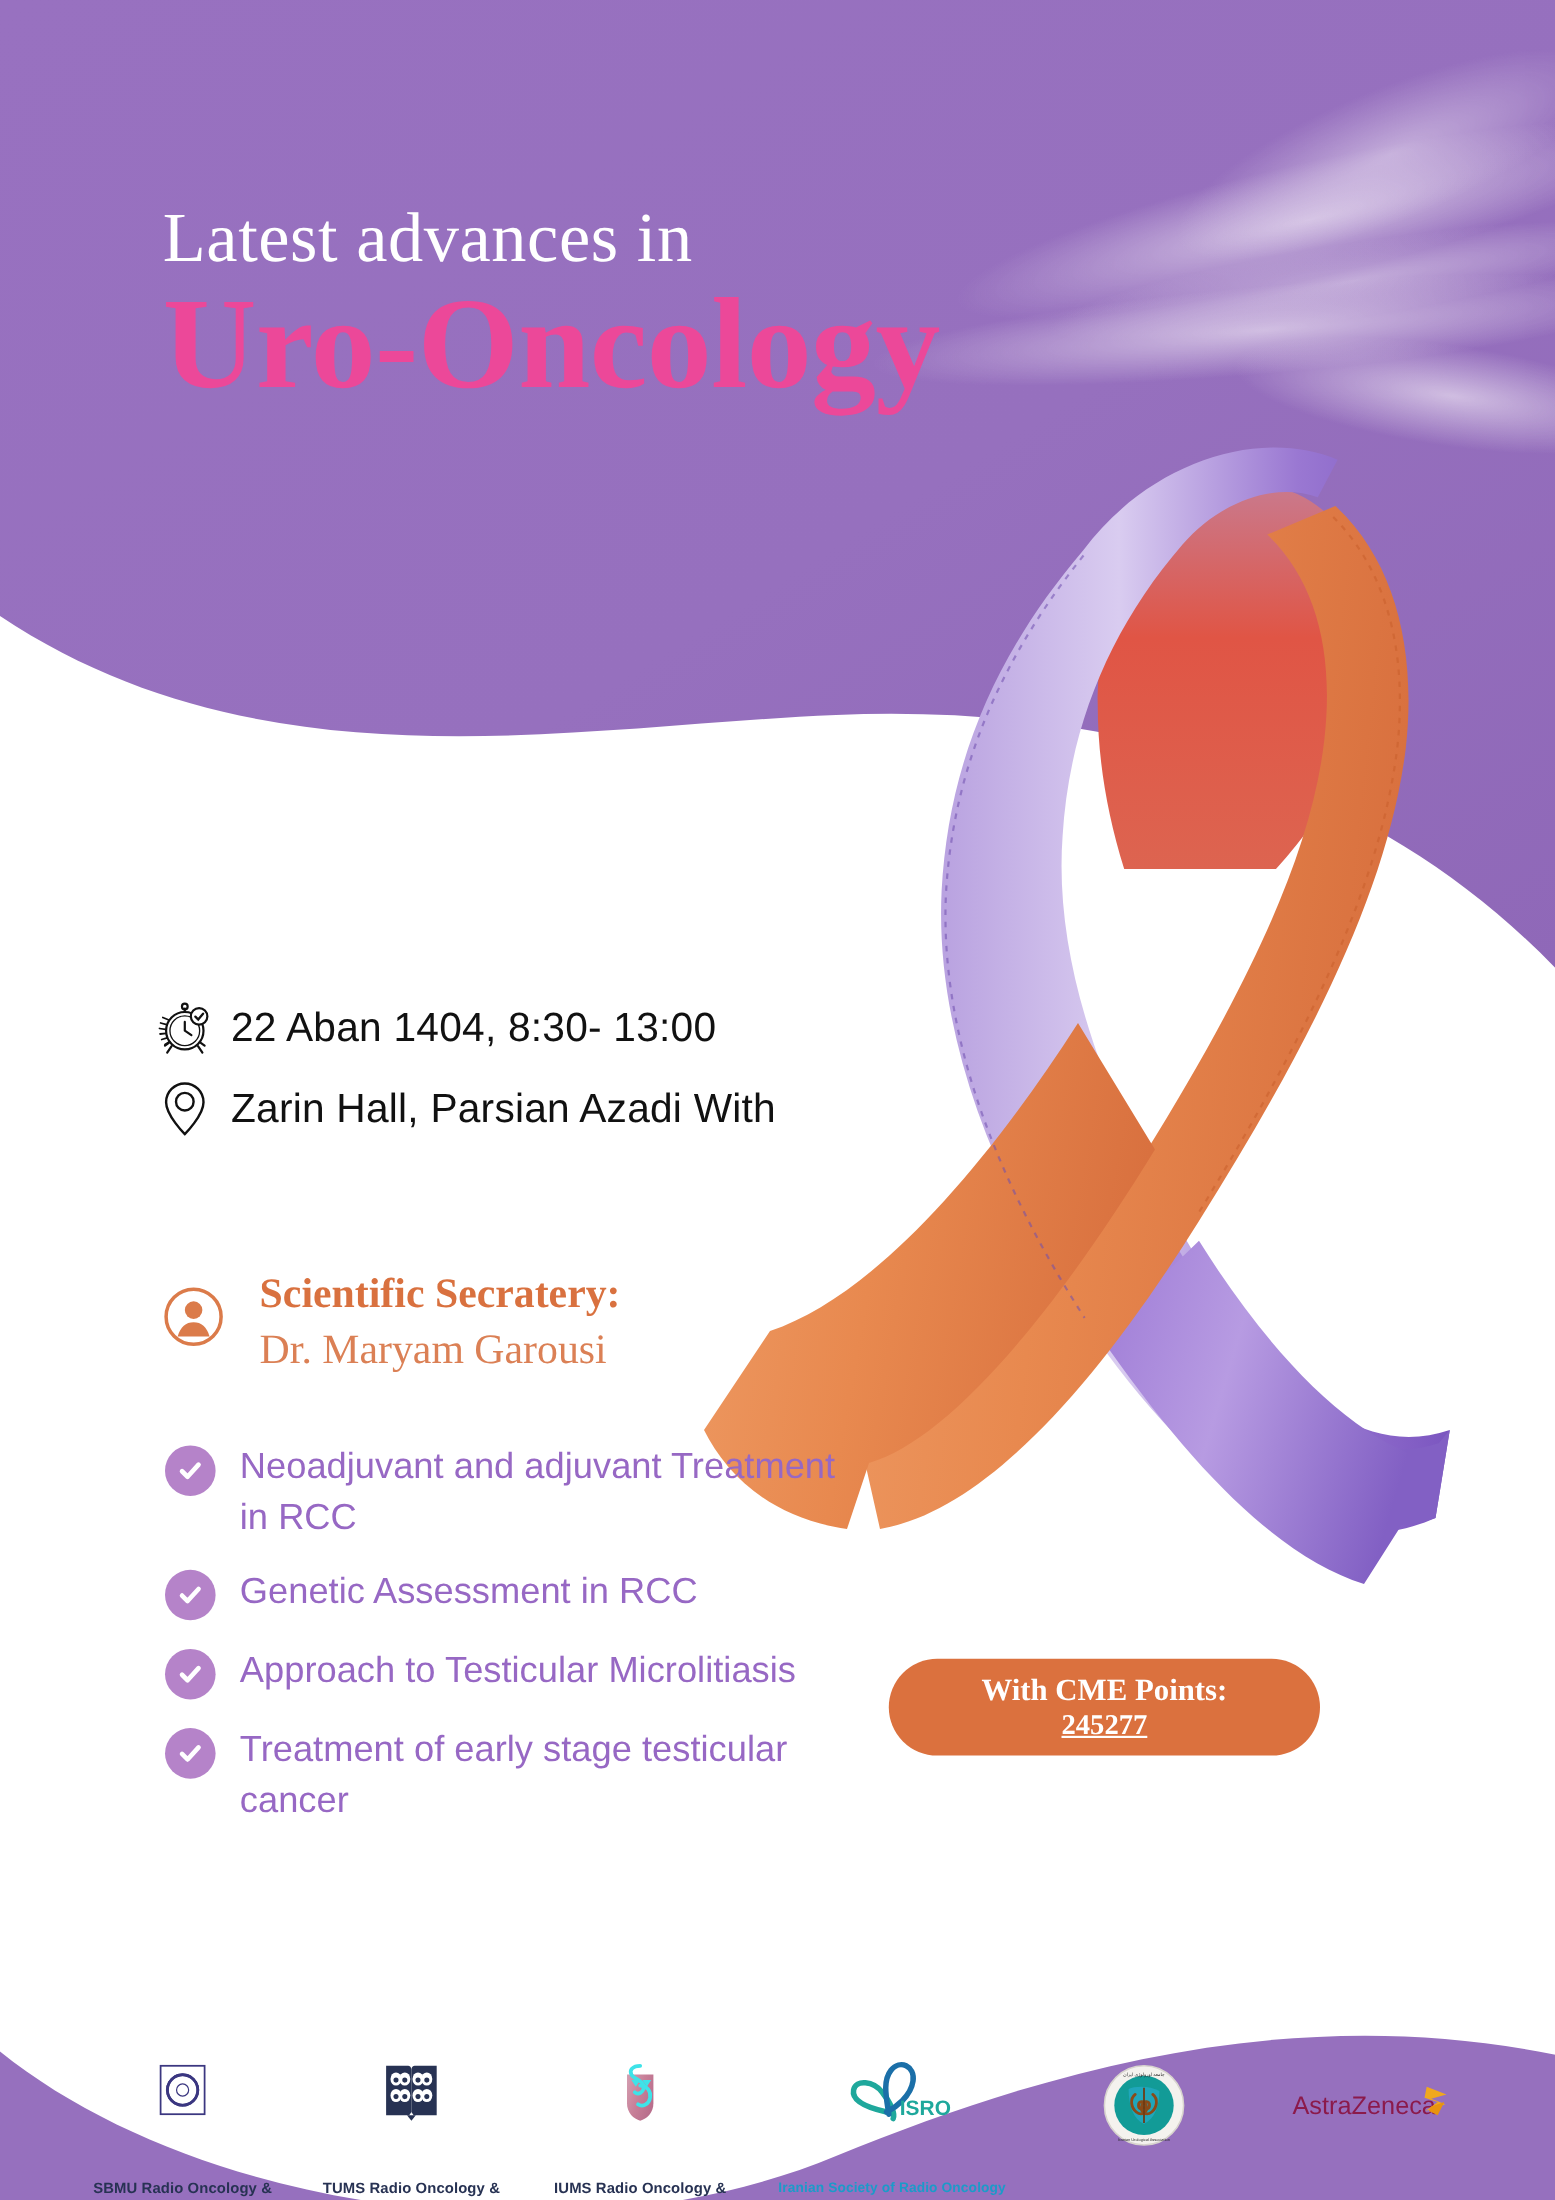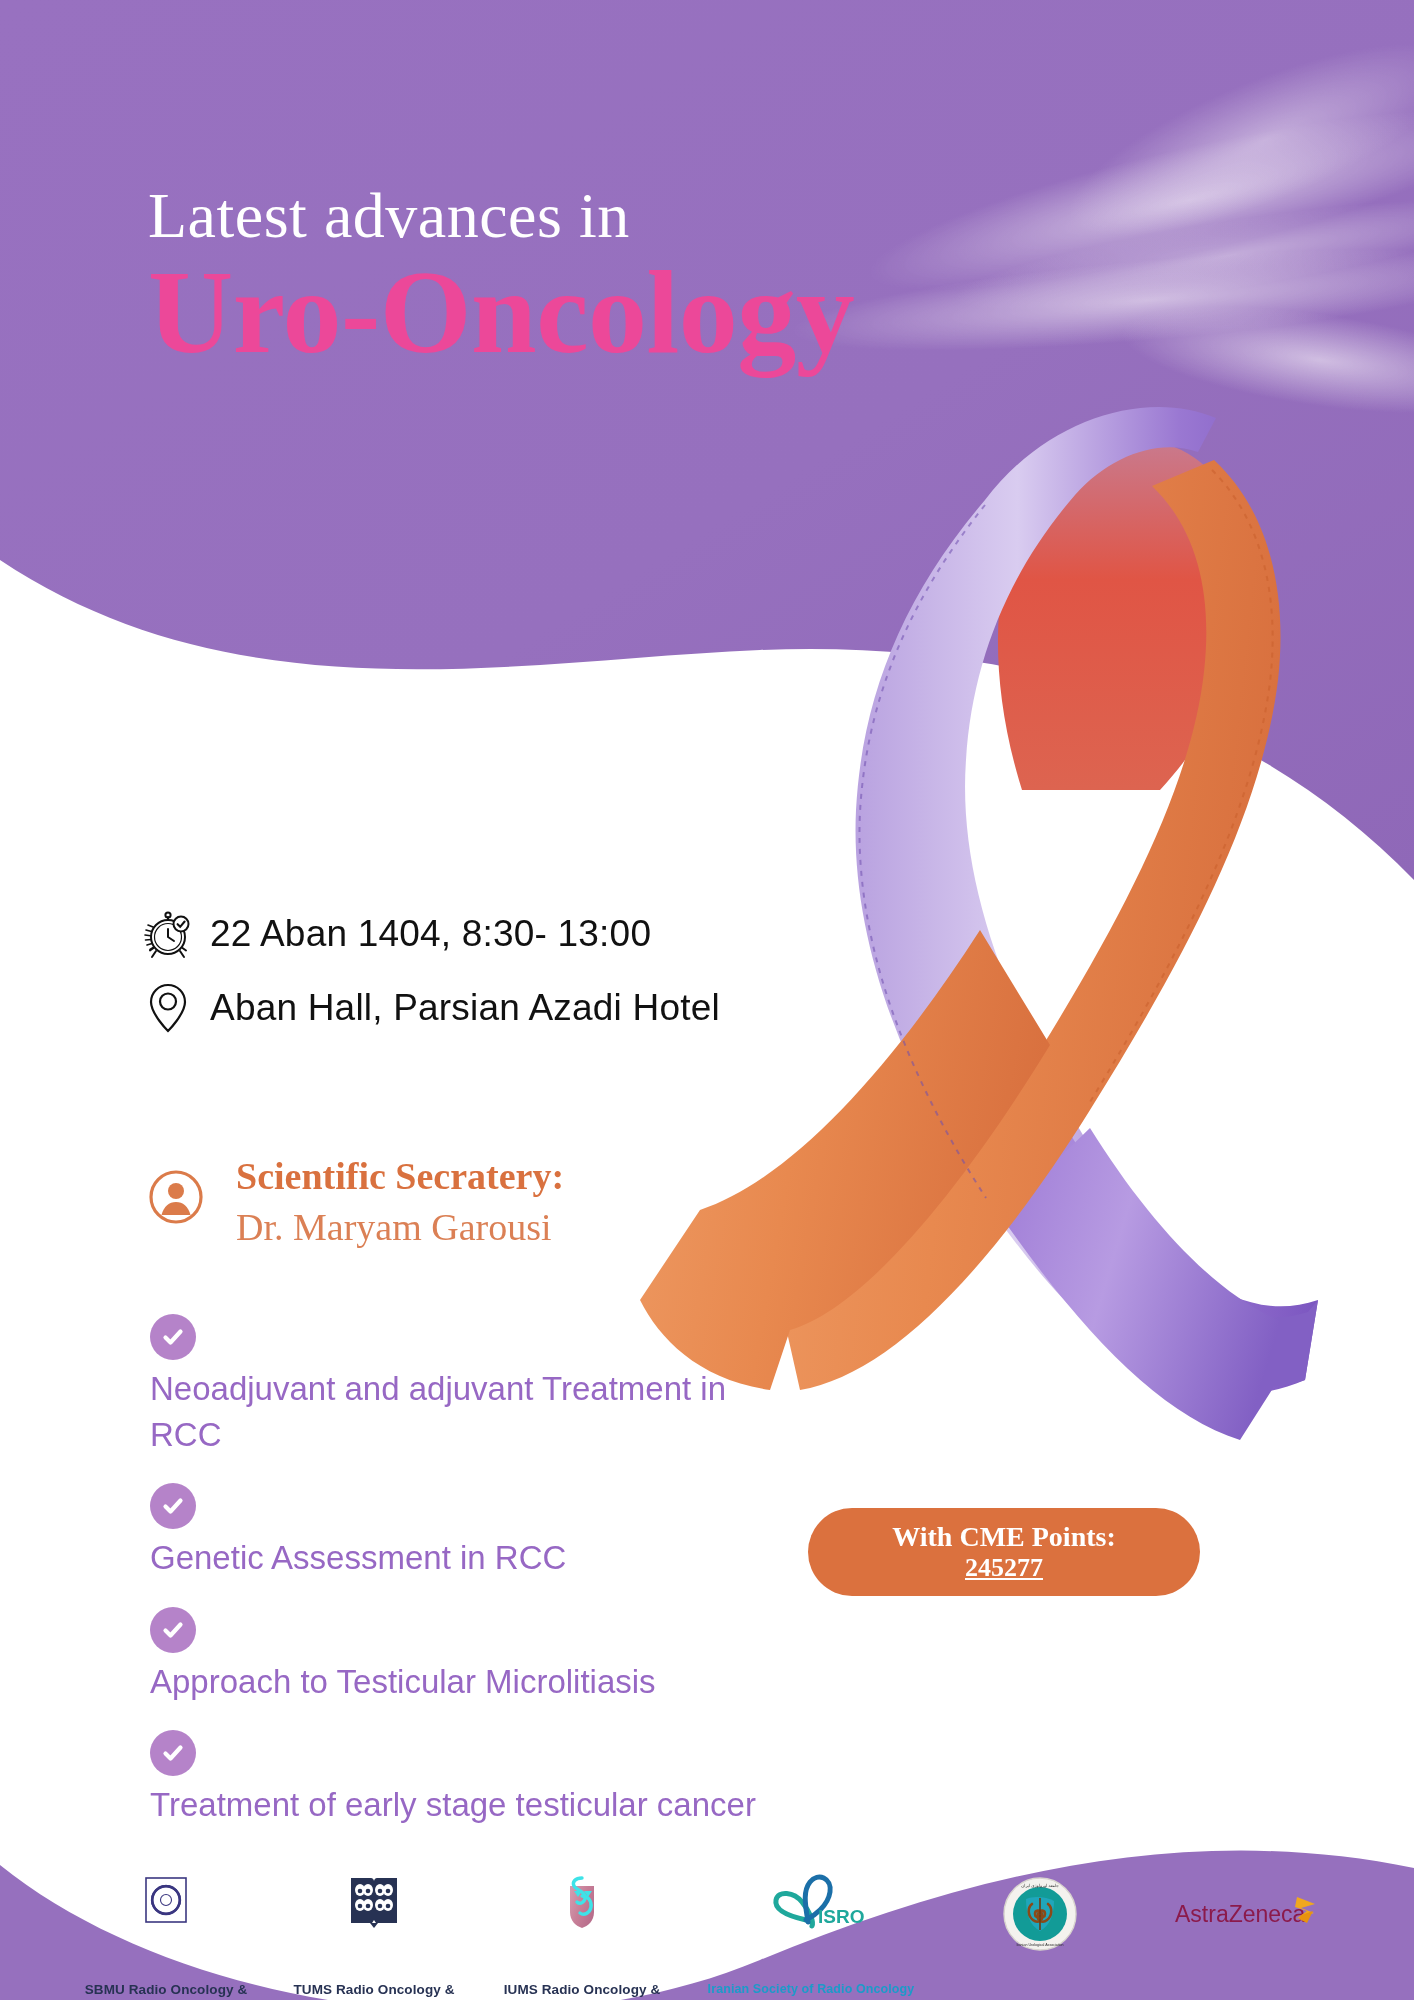--- a/index.html
+++ b/index.html
@@ -113,23 +113,22 @@
   
   .topics {
     position: absolute;
     left: 150px;
     top: 1310px;
     width: 620px;
   }
   .topic {
     display: flex;
     align-items: flex-start;
-    gap: 6px;
+    gap: 22px;
     margin-bottom: 22px;
-    flex-direction: column;
   }
   .topic-check {
     flex: 0 0 46px;
     width: 46px;
     height: 46px;
     border-radius: 50%;
     background: #B583C9;
     display: flex;
     align-items: center;
     justify-content: center;
@@ -338,21 +337,21 @@
       <span class="info-text">22 Aban 1404, 8:30- 13:00</span>
     </div>
 
     <div class="info-row">
       <span class="info-icon">
         <svg width="46" height="56" viewBox="0 0 46 56" xmlns="http://www.w3.org/2000/svg">
           <path d="M23 5 C13.6 5 6 12.6 6 22 C6 34 23 51 23 51 C23 51 40 34 40 22 C40 12.6 32.4 5 23 5 Z" fill="none" stroke="#111" stroke-width="2.2"></path>
           <circle cx="23" cy="21.5" r="8" fill="none" stroke="#111" stroke-width="2.2"></circle>
         </svg>
       </span>
-      <span class="info-text">Aban Hall, Parsian Azadi Hotel</span>
+      <span class="info-text">Zarin Hall, Parsian Azadi With</span>
     </div>
   </div>
 
   <div class="sec-block">
     <span class="sec-icon">
       <svg width="56" height="56" viewBox="0 0 56 56" xmlns="http://www.w3.org/2000/svg">
         <circle cx="28" cy="28" r="25" fill="none" stroke="#DB7B4A" stroke-width="3.2"></circle>
         <circle cx="28" cy="22" r="8" fill="#DB7B4A"></circle>
         <path d="M13.5 46 C16 37 21 33 28 33 C35 33 40 37 42.5 46 Z" fill="#DB7B4A"></path>
       </svg>

